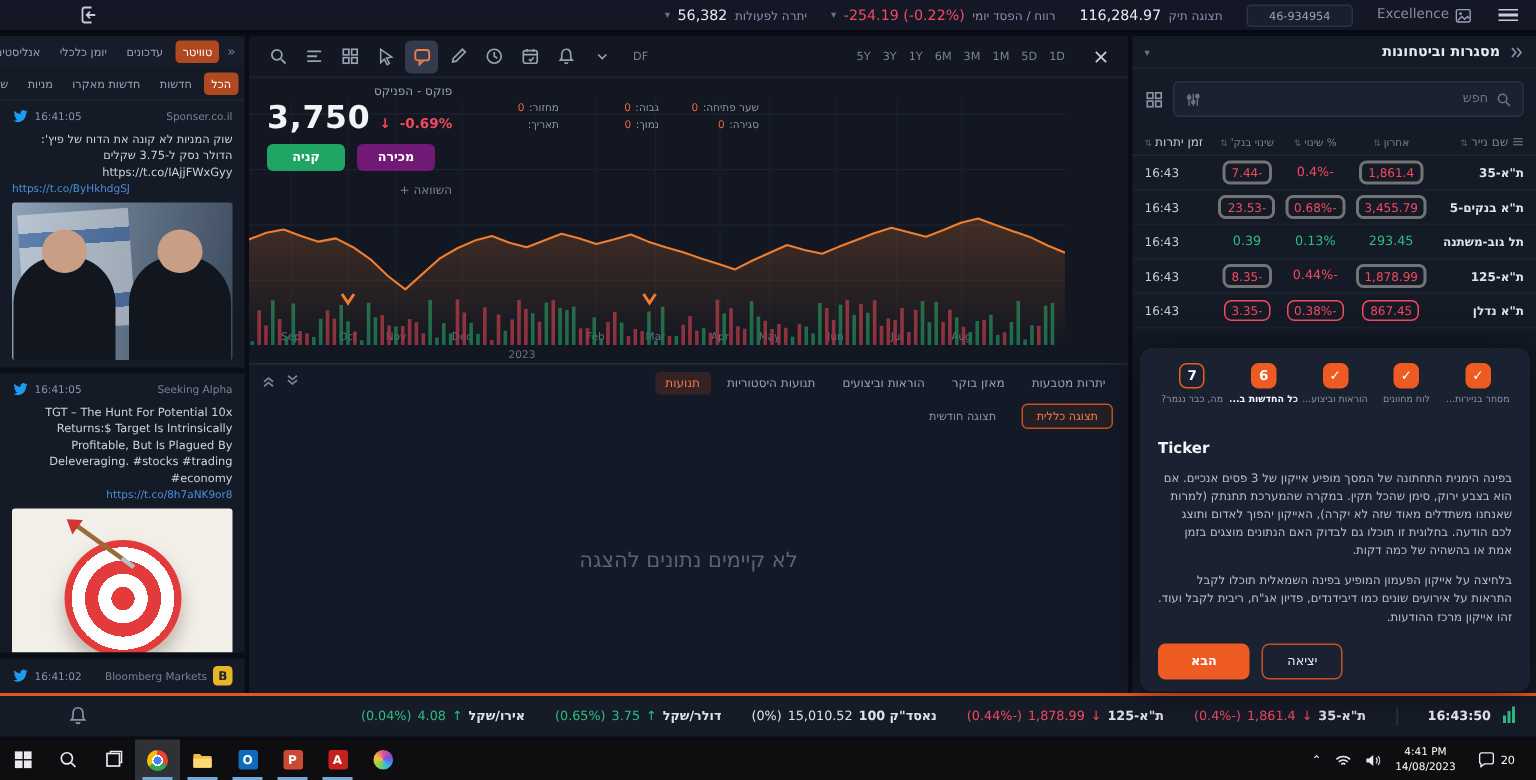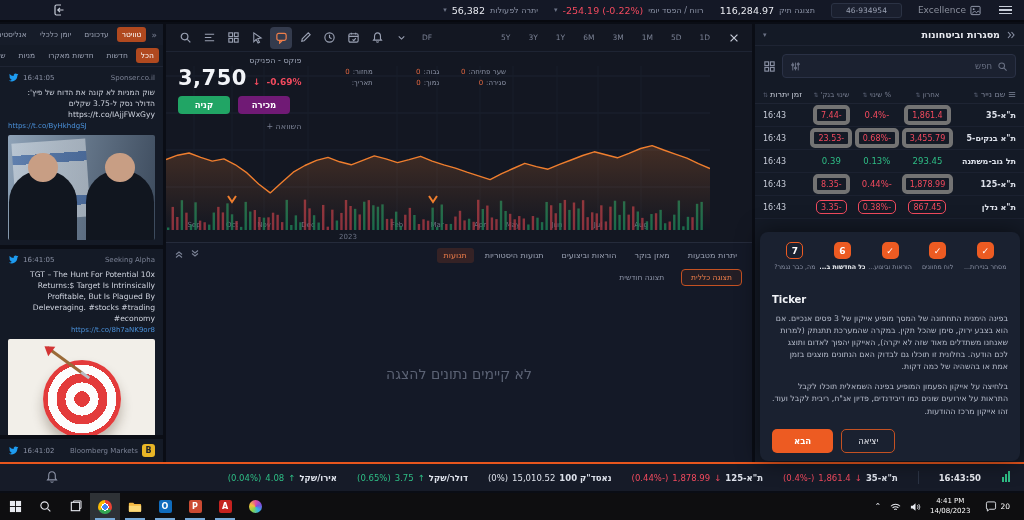--- a/index.html
+++ b/index.html
@@ -47,21 +47,21 @@
 .dart:before{content:"";position:absolute;left:-9px;top:-4px;border:6px solid transparent;border-right:9px solid #d23434}
 .dart:after{content:"";position:absolute;right:-8px;top:0;width:10px;height:3px;background:#b9bec4}
 .t-foot{position:absolute;bottom:0;left:0;right:0;background:#141a26;border-top:4px solid #0b0e16;padding:5px 8px}
 .avatar-b{width:13px;height:13px;border-radius:3px;background:#e8b526;color:#20242c;font-size:8px;font-weight:bold;display:flex;align-items:center;justify-content:center}
 
 
 .ctoolbar{display:flex;align-items:center;height:28px;padding:0 8px;gap:2px;border-bottom:1px solid #1e2433}
 .tbtn{width:22px;height:22px;display:flex;align-items:center;justify-content:center;border-radius:4px}
 .tbtn.active{background:#343b4d}
 .dfl{font-size:7.5px;color:#7a8194;margin:0 8px}
-.tfs{margin-left:auto;display:flex;gap:14px;font-size:7.5px;color:#7a8194}
+.tfs{margin-left:auto;display:flex;gap:4px;font-size:7.5px;color:#7a8194}
 .tf{padding:2px}
 .closex{margin-left:14px;margin-right:4px}
 
 
 .chartwrap{position:absolute;left:0;right:0;top:28px;height:188px}
 .axis{position:absolute;right:0;top:0;width:42px;height:100%;border-left:1px solid #1e2433;font-size:7.5px;color:#8b92a5}
 .axis span{position:absolute;left:5px}
 .pricetag{position:absolute;right:1px;background:#d8505e;color:#fff;font-size:7px;font-weight:bold;padding:2px 4px;border-radius:3px}
 .info{position:absolute;left:12px;top:4px;z-index:3;direction:rtl;text-align:right}
 .iname{font-size:8px;color:#9aa1b3}
@@ -92,41 +92,41 @@
 .searchrow{display:flex;direction:rtl;align-items:center;gap:6px;padding:8px 8px 6px}
 .searchbox{flex:1;display:flex;direction:rtl;align-items:center;gap:5px;background:#1b2130;border:1px solid #2a3145;border-radius:4px;height:24px;padding:0 7px}
 .searchbox input{flex:1;background:transparent;border:none;outline:none;color:#c7ccd8;font-size:8.5px;font-family:inherit;direction:rtl}
 .searchbox input::placeholder{color:#6b7285}
 .whdr{display:flex;direction:rtl;align-items:center;padding:4px 8px;font-size:7px;color:#7a8194;border-bottom:1px solid #1e2433;margin-top:2px}
 .wrow{display:flex;direction:rtl;align-items:center;padding:0 8px;height:23px;border-bottom:1px solid #1b2130;font-size:8.5px}
 .c1{width:24%;text-align:right;color:#dde1ea;font-size:8px;font-weight:bold}
 .c2{width:22%;text-align:center}.c3{width:18%;text-align:center}.c4{width:18%;text-align:center}
 .c5{width:18%;text-align:left;color:#c7ccd8;font-size:8px}
 .vbox{display:inline-block;padding:1.5px 4px;border-radius:5px;font-size:8px}
-.bg-g{border:4px solid #737373}.bg-r{border:1px solid #f24a5e}
+.bg-g{border:2px solid #737373}.bg-r{border:1px solid #f24a5e}
 .neg{color:#f24a5e}.pos{color:#2ebd85}
 .sorti{font-size:6px;color:#565d70;margin-right:2px}
 
 
 .tut{position:absolute;left:5px;right:4px;top:208px;bottom:1px;background:#1a2130;border-radius:8px;box-shadow:0 0 22px rgba(0,0,0,.55);padding:10px 12px;z-index:6;direction:rtl}
 .steps{display:flex;direction:rtl;justify-content:space-between;gap:2px}
 .step{width:19.5%;display:flex;flex-direction:column;align-items:center;gap:4px;overflow:hidden}
 .sbox{width:17px;height:17px;border-radius:5px;background:#ed5b22;color:#fff;font-size:9px;font-weight:bold;display:flex;align-items:center;justify-content:center}
 .sbox.todo{background:transparent;border:1.5px solid #ed5b22}
 .slabel{font-size:6.3px;color:#8b92a5;white-space:nowrap}
 .slabel.cur{color:#f2f4f8;font-weight:bold}
 .tut-title{font-size:10px;font-weight:bold;color:#f2f4f8;margin-top:24px;text-align:left;direction:ltr}
 .tut p{font-size:7.8px;line-height:1.55;color:#b9bfce;text-align:right;margin-top:8px}
 .tut-btns{display:flex;direction:ltr;gap:8px;margin-top:11px}
 .nextb{background:#ed5b22;color:#fff;font-size:8.5px;font-weight:bold;padding:6px 22px;border-radius:5px}
 .exitb{border:1px solid #c45122;color:#e8eaf0;font-size:8.5px;padding:6px 16px;border-radius:5px}
 
 
 .tickerbar{position:absolute;left:0;right:0;top:462px;height:29px;background:#161b28;border-top:2px solid #e8561d;display:flex;direction:rtl;align-items:center;gap:20px;padding:0 14px 0 0;font-size:8.5px;white-space:nowrap}
-.tk-time{display:flex;direction:ltr;align-items:center;gap:20px;color:#e8eaf0;font-weight:bold}
+.tk-time{display:flex;direction:ltr;align-items:center;gap:7px;color:#e8eaf0;font-weight:bold}
 .bars i{display:inline-block;width:2px;background:#2ebd85;margin-left:1px}
 .tsep{width:1px;height:13px;background:#2b3344}
 .tk-item{display:flex;direction:rtl;align-items:center;gap:4px}
 .tk-name{color:#dde1ea;font-weight:bold}
 .dn{color:#f24a5e}.up{color:#2ebd85}.fl{color:#dde1ea}
 .bellwrap{position:absolute;left:45px;top:6px}
 
 
 .taskbar{position:absolute;left:0;right:0;top:493px;height:27px;background:#0e0e10;display:flex;align-items:stretch}
 .tk-btn{width:30px;display:flex;align-items:center;justify-content:center;position:relative}

